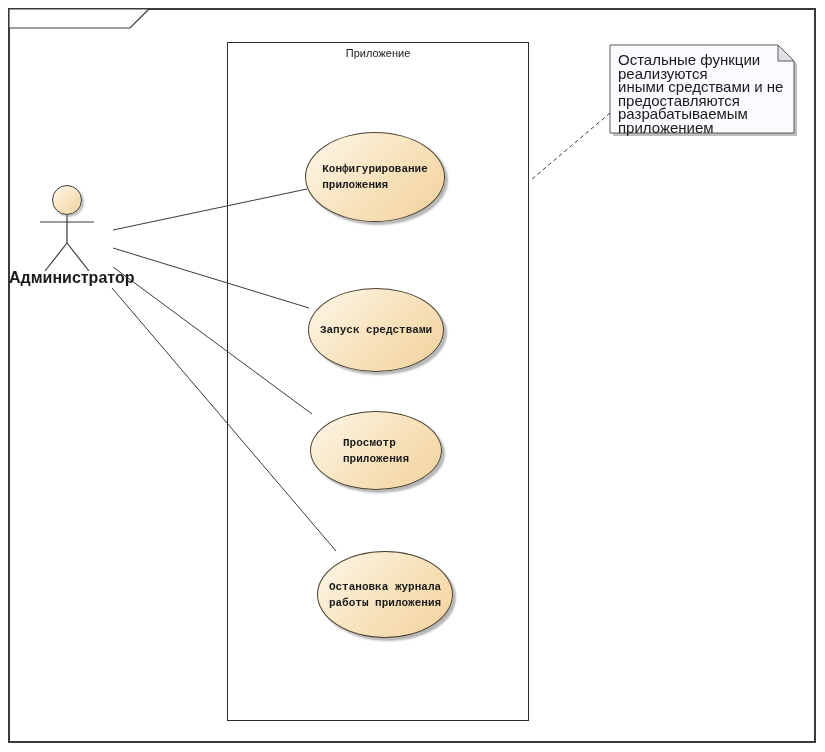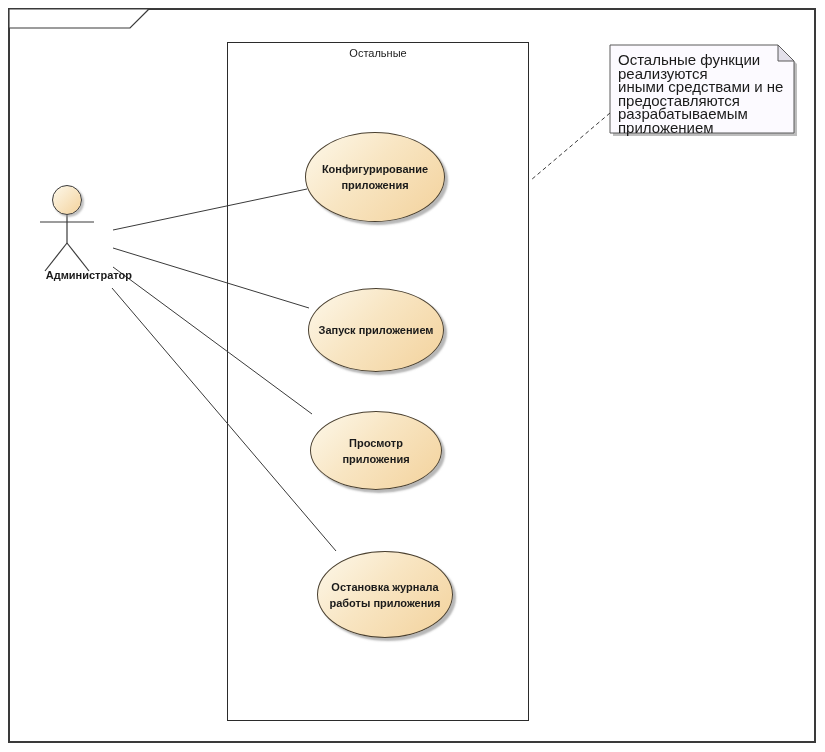--- a/index.html
+++ b/index.html
@@ -41,22 +41,22 @@
   svg.layer{left:0;top:0;z-index:2;}
 
   
   .usecase{
     z-index:3;
     border:1px solid #4a4030;
     border-radius:50%;
     background:linear-gradient(135deg,#fdf8ea 0%,#f8e5c2 45%,#f3d29c 100%);
     box-shadow:3px 3px 2px rgba(145,145,145,0.65);
     display:flex;align-items:center;justify-content:center;
-    text-align:center;
     box-sizing:border-box;
+    font-family:Liberation Mono, monospace;
   }
   .usecase .uc-label{
     font-size:11px;font-weight:bold;line-height:16px;
     white-space:pre-line;
   }
   .uc1{left:305px;top:132px;width:140px;height:90px;}
   .uc2{left:308px;top:288px;width:136px;height:84px;}
   .uc3{left:310px;top:411px;width:132px;height:79px;}
   .uc4{left:317px;top:551px;width:136px;height:87px;}
 
@@ -64,40 +64,40 @@
   .actor-head{
     z-index:3;
     left:52px;top:185px;width:30px;height:30px;
     border:1px solid #3a3a3a;border-radius:50%;
     background:linear-gradient(135deg,#fdf8ea 0%,#f3d29c 100%);
     box-shadow:2px 2px 2px rgba(150,150,150,0.6);
     box-sizing:border-box;
   }
   .actor-label{
     z-index:3;
-    left:32px;top:269px;width:100px;
-    text-align:right;font-size:11px;font-weight:bold;
+    left:9px;top:269px;width:100px;
+    text-align:center;font-size:16px;font-weight:bold;
     white-space:nowrap;
   }
 
   
   .note-text{
     z-index:3;
     left:618px;top:53px;width:174px;
     font-size:15px;line-height:13.5px;
     white-space:pre-line;
   }
 </style>
 </head>
 <body>
 
 <div class="abs frame"></div>
 
 <div class="abs boundary"></div>
-<div class="abs boundary-label">Остальные</div>
+<div class="abs boundary-label">Приложение</div>
 
 <svg class="abs layer" width="825" height="752" viewBox="0 0 825 752">
 
   <path d="M9,9 H149 L130,28 H9 Z" fill="#ffffff" stroke="#3a3a3a" stroke-width="1.2"></path>
 
   <path d="M613,48 L781,48 L797,64 L797,136 L613,136 Z" fill="#bdbdbd" stroke="none"></path>
   <path d="M610,45 L778,45 L794,61 L794,133 L610,133 Z" fill="#fcfaff" stroke="#5a5a5a" stroke-width="1"></path>
   <path d="M778,45 L778,61 L794,61 Z" fill="#e3e0ea" stroke="#5a5a5a" stroke-width="1"></path>
 
   <line x1="610" y1="113" x2="531" y2="180" stroke="#3a3a3a" stroke-width="1" stroke-dasharray="4,3"></line>
@@ -116,21 +116,21 @@
 <div class="abs frame-tab-label">uc Primary Use Cases</div>
 
 <div class="abs actor-head"></div>
 <div class="abs actor-label">Администратор</div>
 
 <div class="abs usecase uc1">
   <span class="uc-label">Конфигурирование
 приложения</span>
 </div>
 <div class="abs usecase uc2">
-  <span class="uc-label">Запуск приложением</span>
+  <span class="uc-label">Запуск средствами</span>
 </div>
 <div class="abs usecase uc3">
   <span class="uc-label">Просмотр
 приложения</span>
 </div>
 <div class="abs usecase uc4">
   <span class="uc-label">Остановка журнала
 работы приложения</span>
 </div>
 

